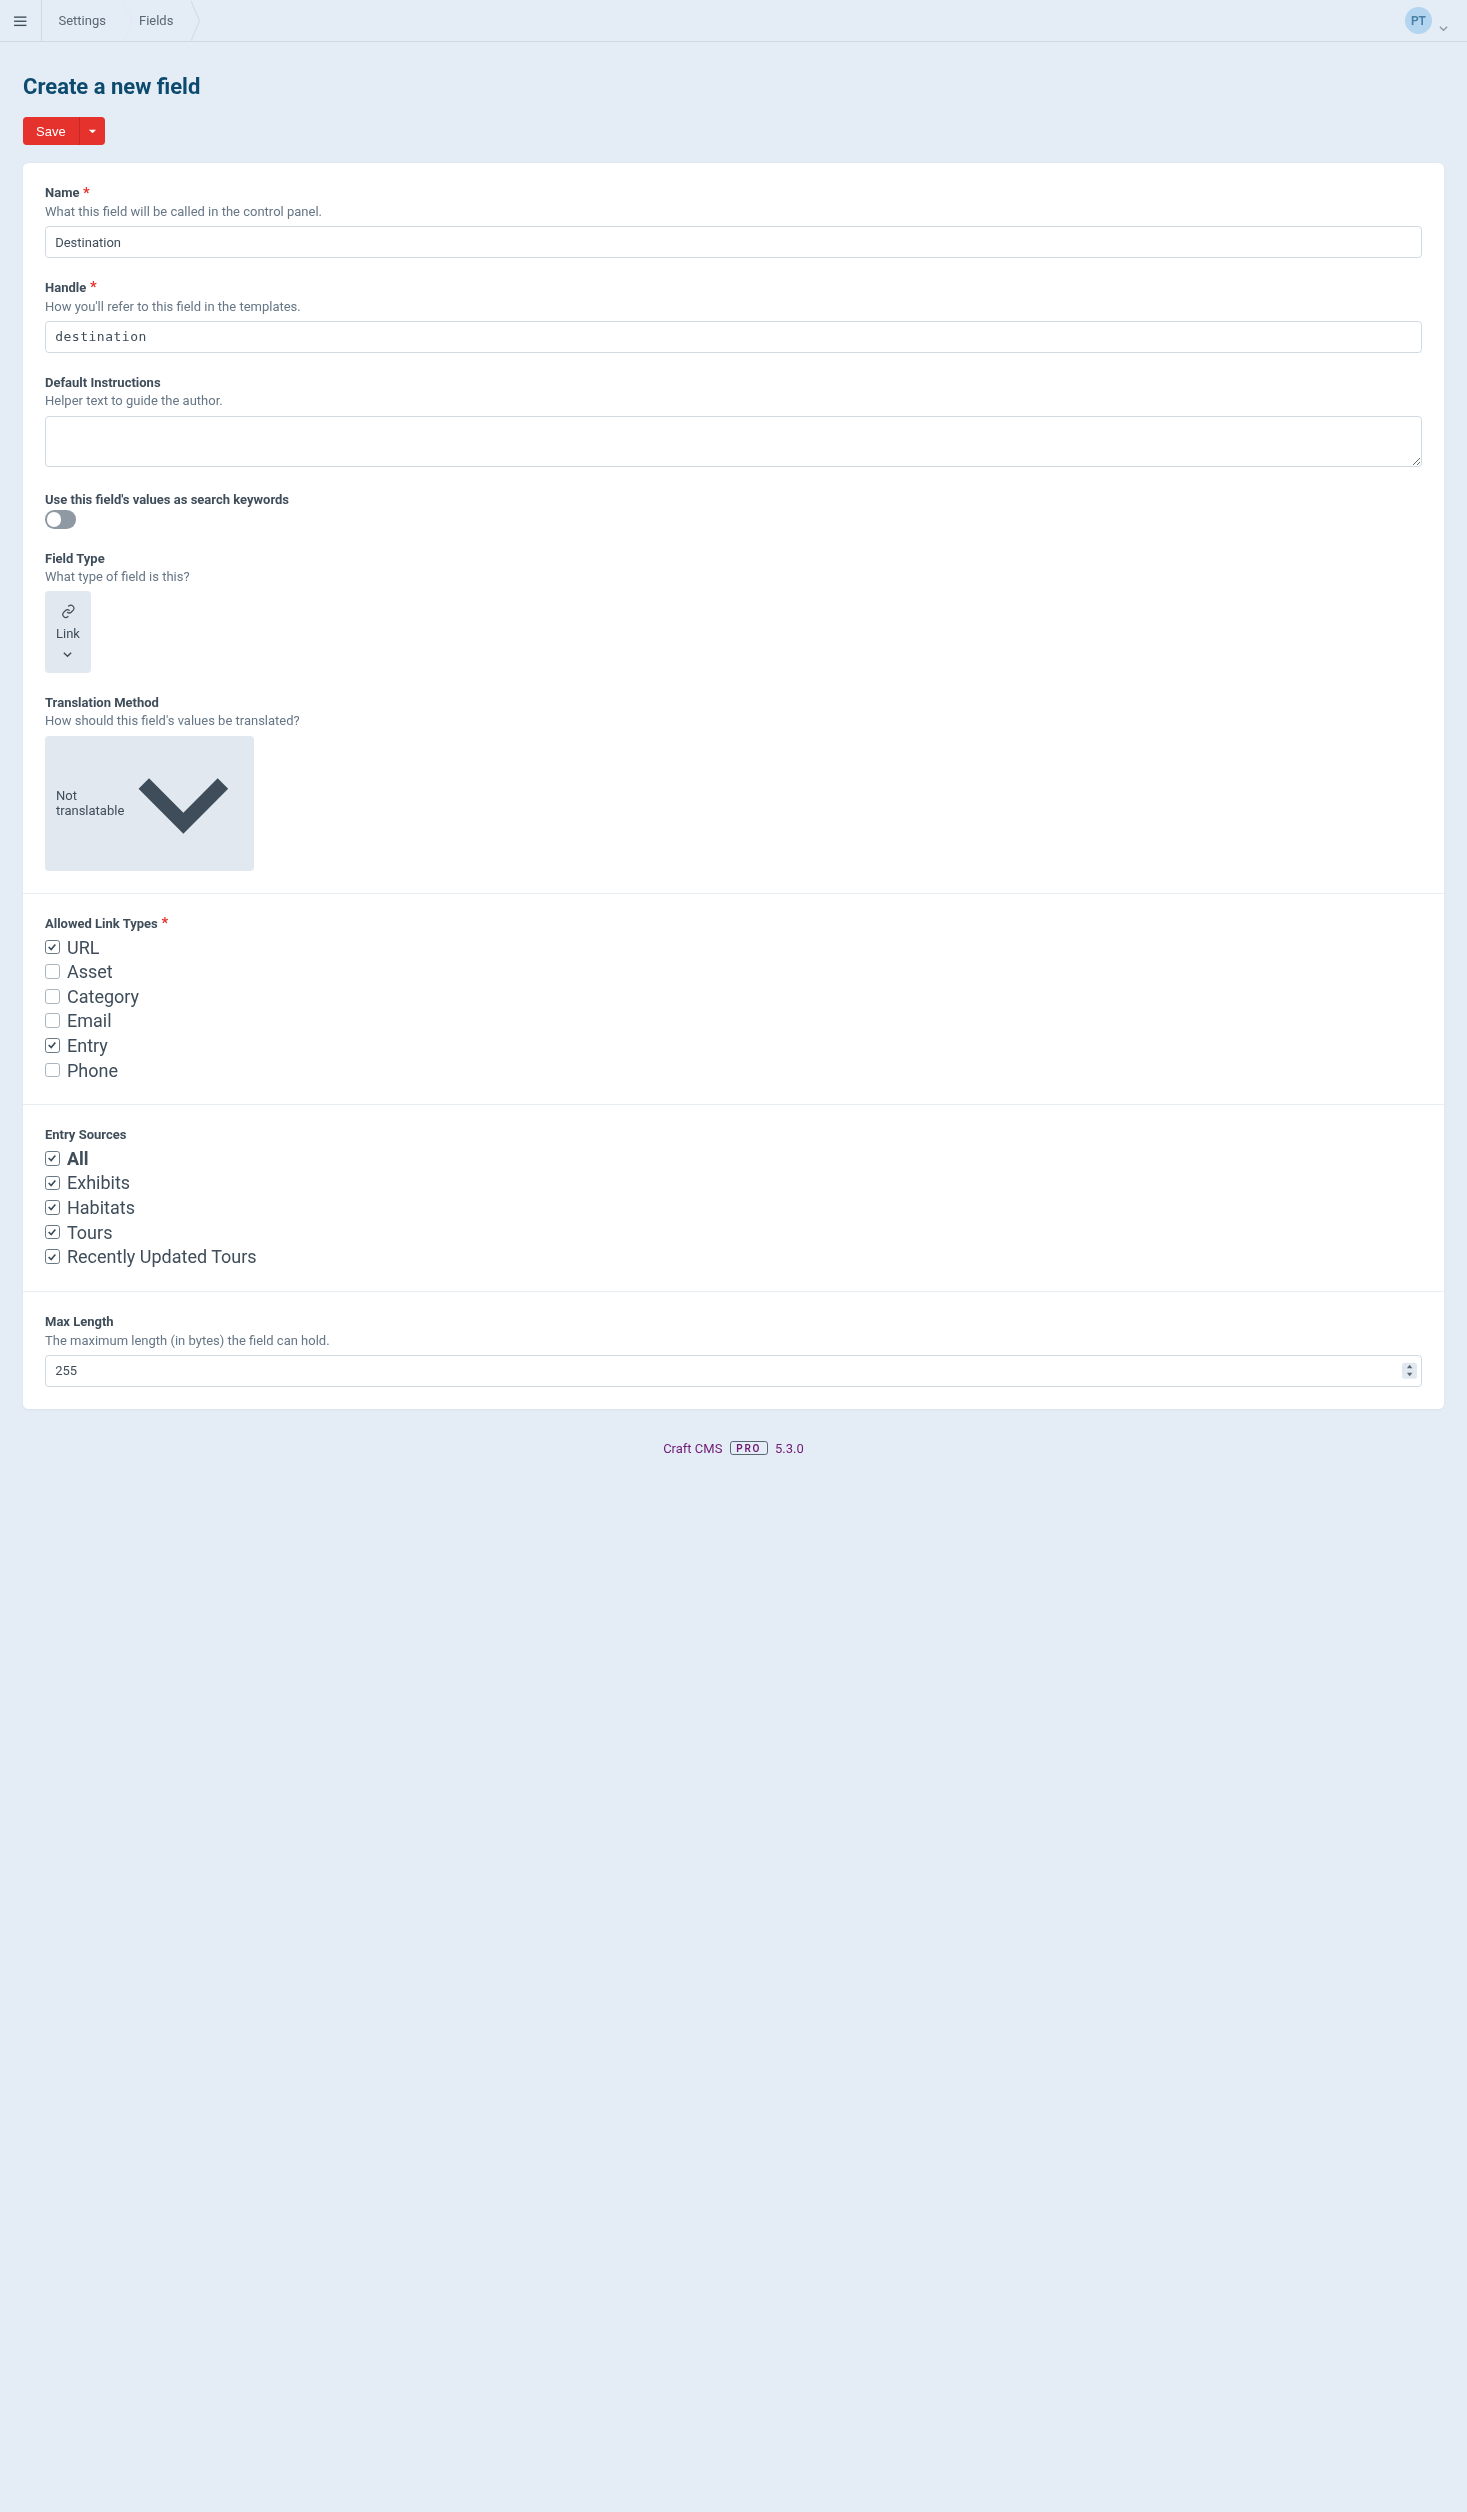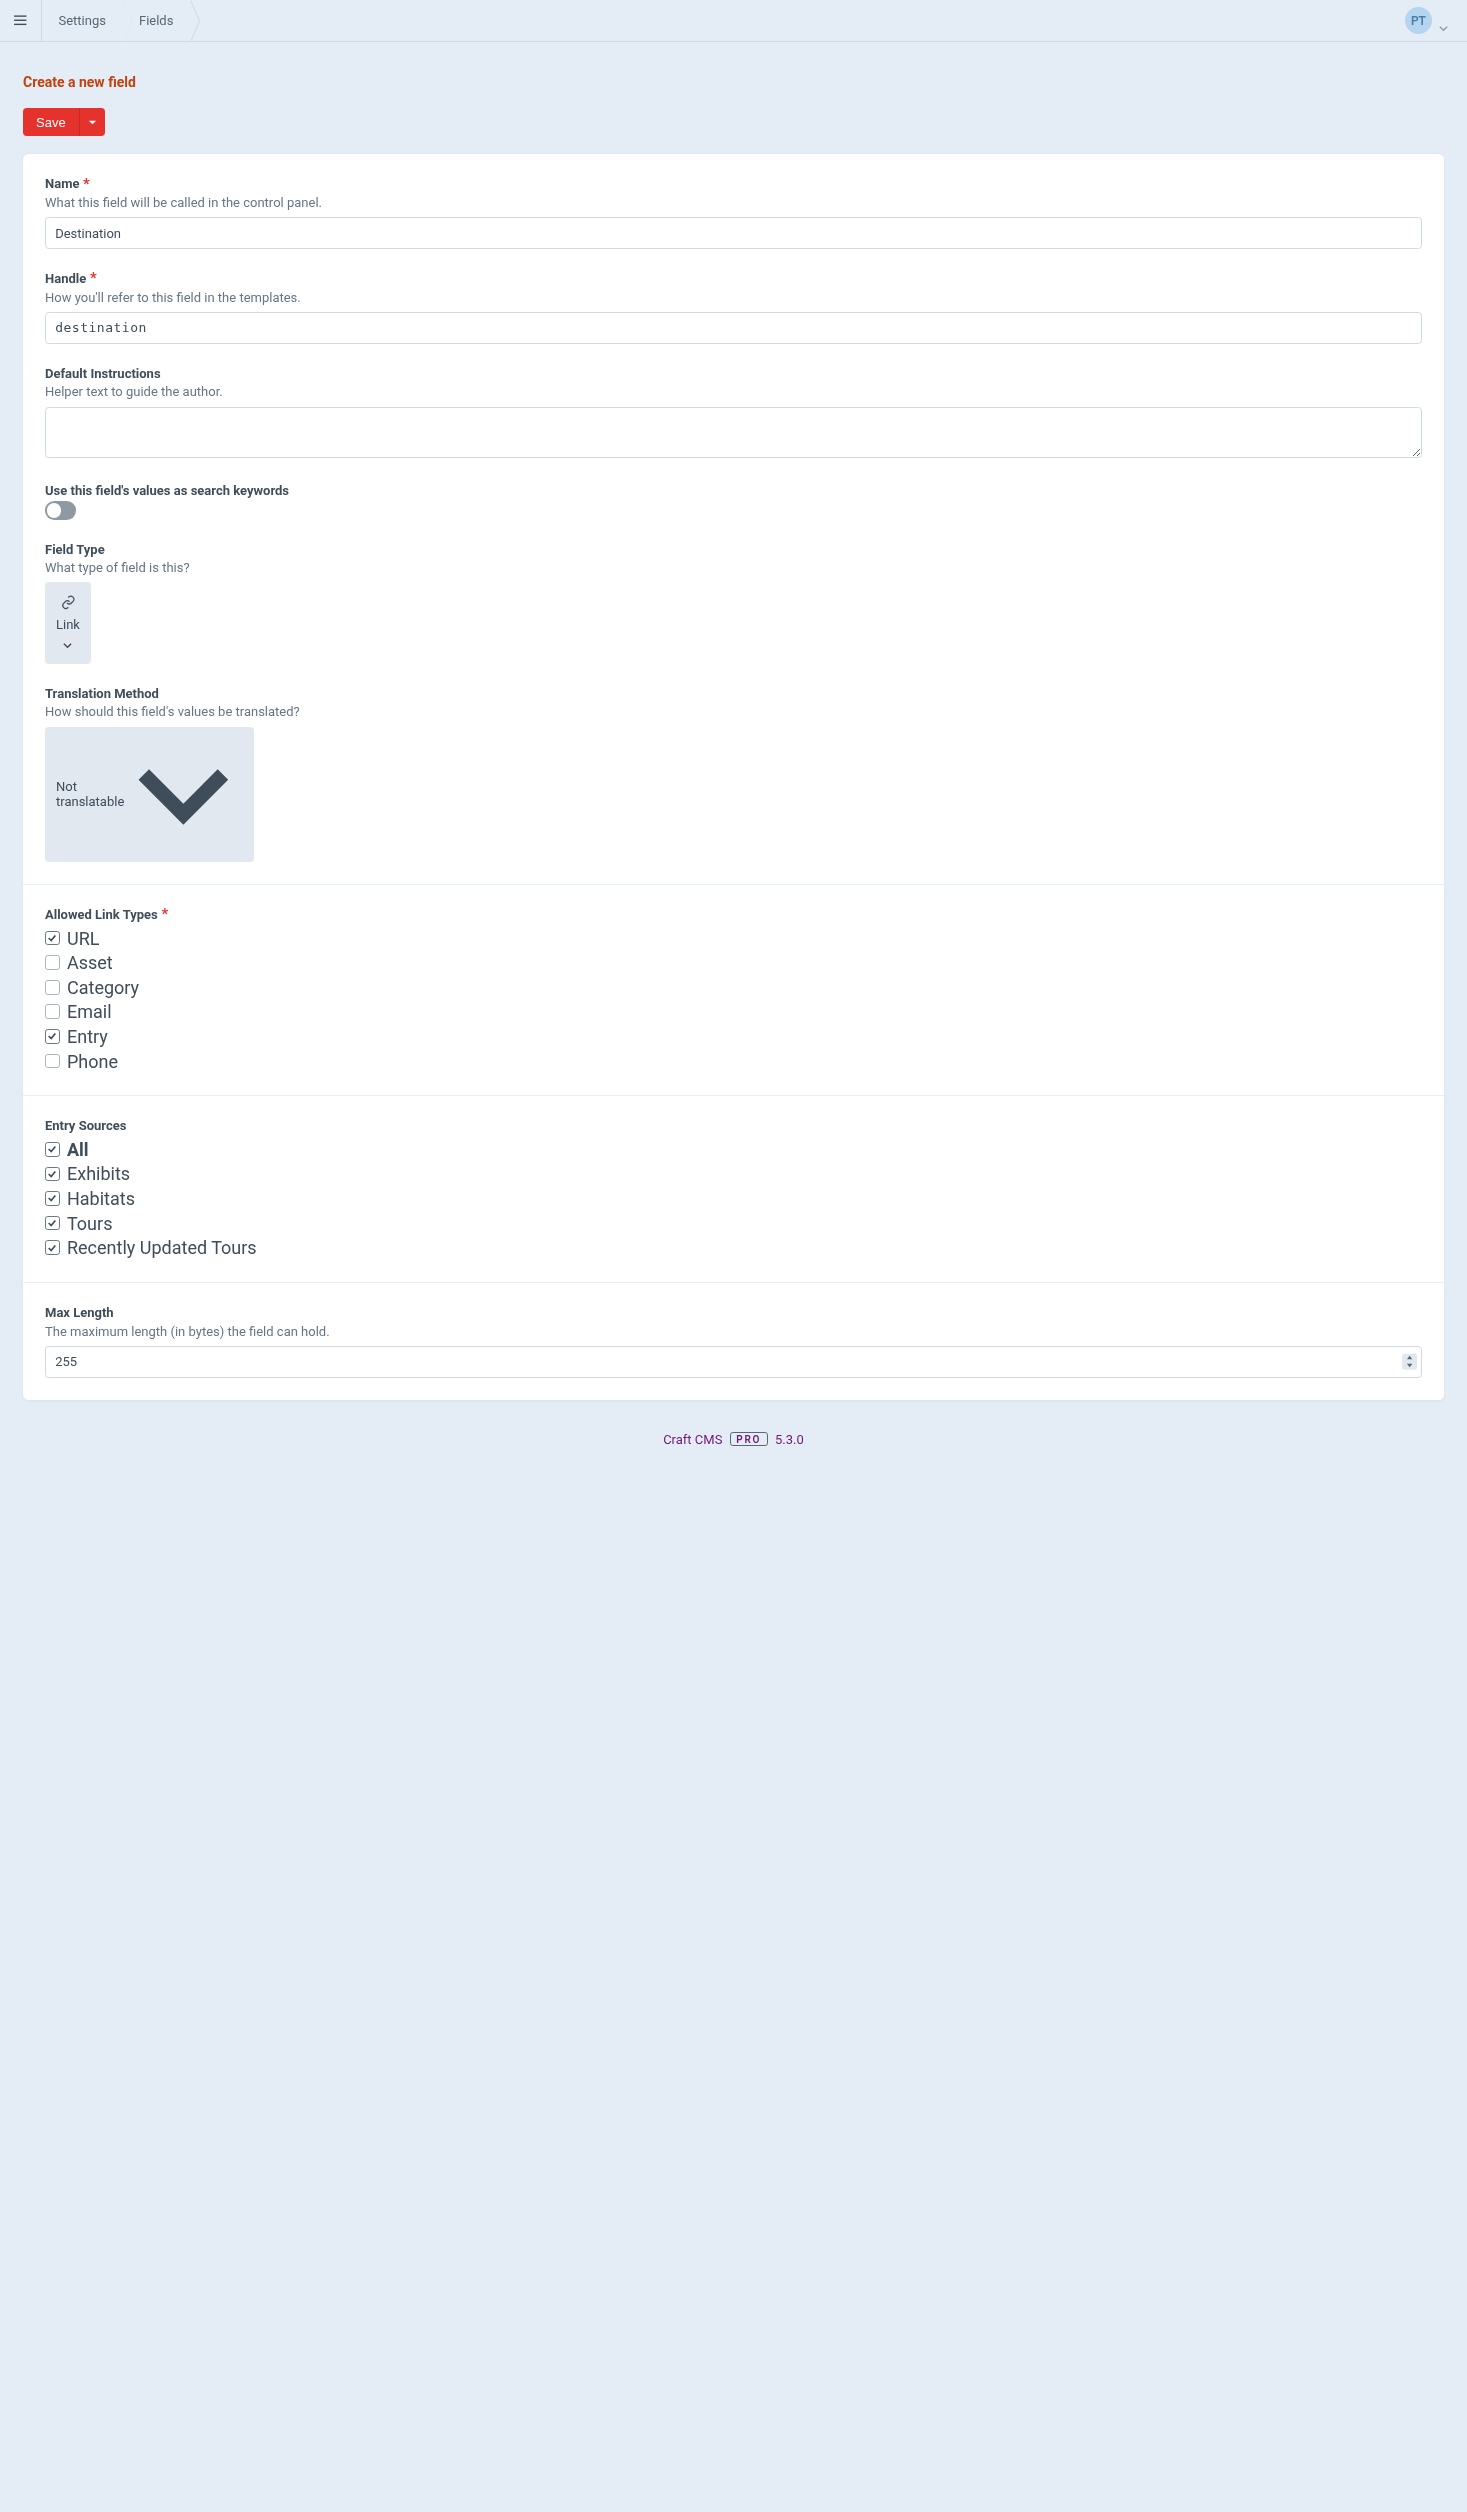--- a/index.html
+++ b/index.html
@@ -11,21 +11,21 @@
 }
 .topbar {
   display: flex;
   align-items: center;
   justify-content: space-between;
   height: 42px;
   border-bottom: 0.9px solid #cdd9e4;
   background: #e4edf6;
   padding: 0 18.3px 0 0;
 }
-.topbar-left { display: flex; align-items: center; height: 100%; }
+.topbar-left { display: flex; height: 100%; }
 .menu-btn {
   width: 42px; height: 42px;
   display: flex; align-items: center; justify-content: center;
   border-right: 0.9px solid #cdd9e4;
   cursor: pointer;
 }
 .menu-btn svg { width: 16.5px; height: 16.5px; stroke: #3f4d5a; stroke-width: 2; }
 .breadcrumbs { display: flex; align-items: center; height: 100%; }
 .crumb {
   position: relative;
@@ -64,21 +64,21 @@
   width: 27.5px; height: 27.5px; border-radius: 50%;
   background: #b3d5ef;
   color: #4a7fa5;
   display: flex; align-items: center; justify-content: center;
   font-size: 12px;
   font-weight: 600;
 }
 .chev-down { width: 11px; height: 11px; }
 
 .page-wrap { padding: 32px 23px 37px; }
-.page-title { font-size: 14px; font-weight: 700; color: #c2410c; margin-bottom: 18.3px; }
+.page-title { font-size: 22px; font-weight: 700; color: #0c4a6e; margin-bottom: 18.3px; }
 .save-group { display: inline-flex; margin-bottom: 18.3px; }
 .save-btn {
   background: #e5322c;
   color: #fff;
   border: none;
   padding: 6.4px 13px;
   border-radius: 3.7px 0 0 3.7px;
   font-size: 13px;
   cursor: pointer;
 }

